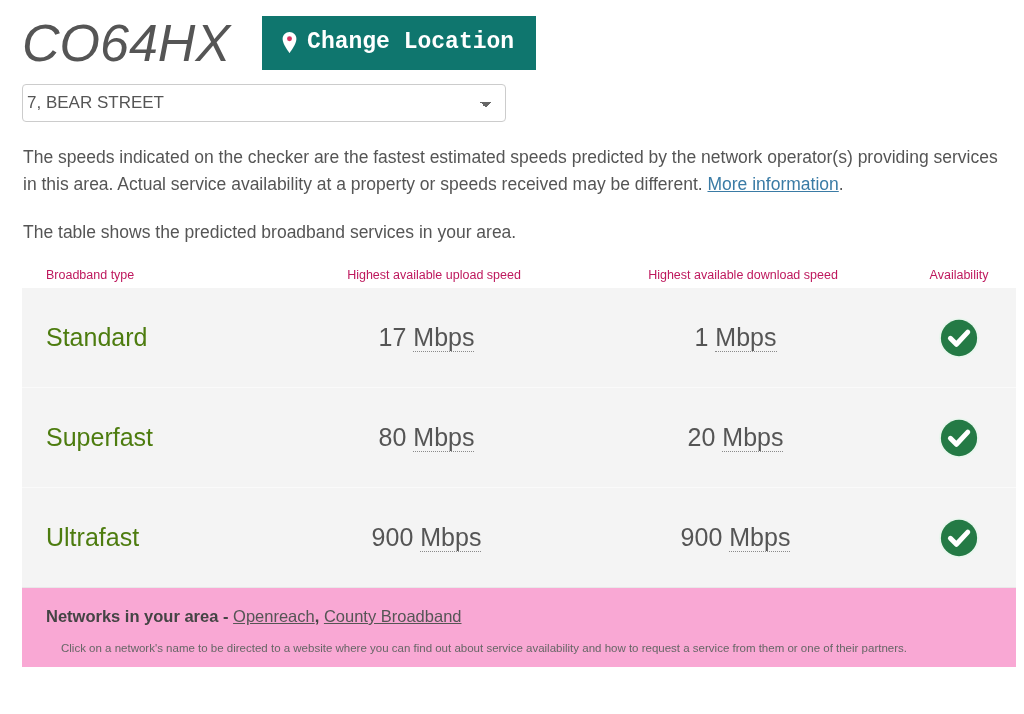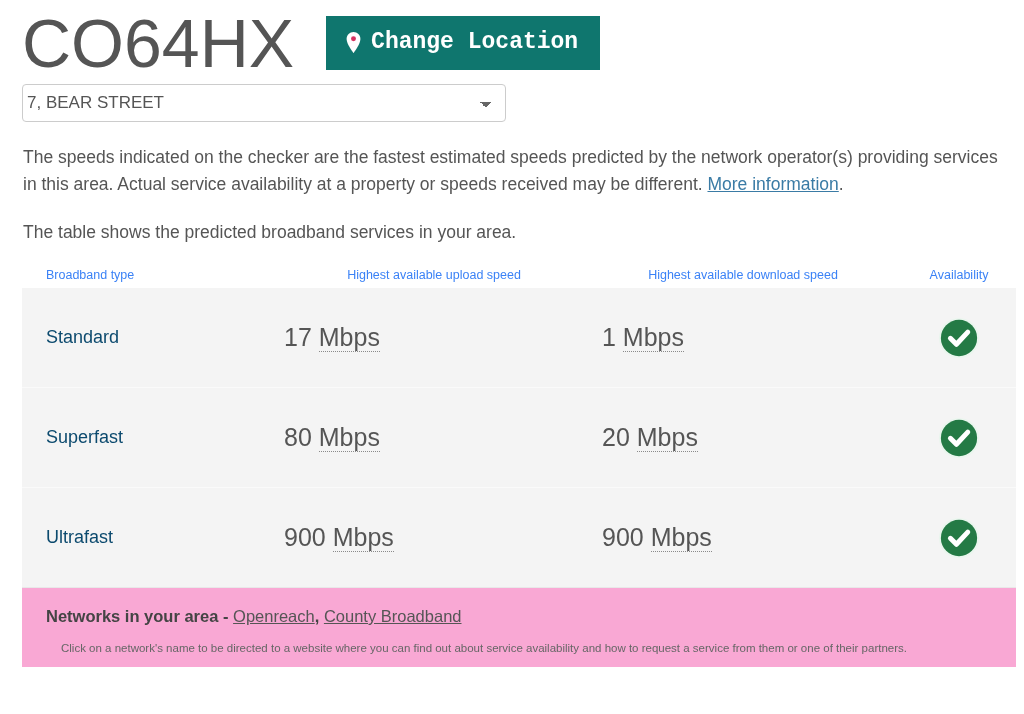--- a/index.html
+++ b/index.html
@@ -25,26 +25,27 @@
 
   
   .header-row {
     display: flex;
     align-items: center;
     padding: 16px 0 0 22px;
     height: 70px;
     box-sizing: border-box;
   }
   .postcode {
-    font-size: 68px;
+    font-size: 52px;
     line-height: 54px;
     font-weight: 400;
     color: #555555;
     letter-spacing: 0px;
     white-space: nowrap;
+    font-style: italic;
   }
   .change-location-btn {
     margin-left: 32px;
     background: #0f766e;
     color: #ffffff;
     border: none;
     border-radius: 0;
     font-family: Liberation Mono, monospace;
     font-size: 23px;
     font-weight: 700;
@@ -118,21 +119,21 @@
     width: 994px;
   }
   .thead {
     display: flex;
     align-items: flex-end;
     height: 22px;
     padding: 0 0 6px 0;
   }
   .th {
     font-size: 12.5px;
-    color: #3b82f6;
+    color: #be185d;
     font-weight: 400;
     white-space: nowrap;
   }
   .col-type     { width: 262px; padding-left: 24px; box-sizing: border-box; }
   .col-download { width: 318px; text-align: center; box-sizing: border-box; }
   .col-upload   { width: 300px; text-align: center; box-sizing: border-box; }
   .col-avail    { width: 114px; text-align: center; box-sizing: border-box; }
 
   .tbody { background: #f4f4f4; }
 
@@ -141,28 +142,28 @@
     align-items: center;
     height: 99px;
     border-top: 1px solid #fafafa;
   }
   .trow:first-child { border-top: none; }
 
   .cell-type {
     width: 262px;
     padding-left: 24px;
     box-sizing: border-box;
-    font-size: 18px;
-    color: #0c4a6e;
+    font-size: 25px;
+    color: #4d7c0f;
   }
   .cell-speed {
     box-sizing: border-box;
     font-size: 25px;
     color: #555555;
-    text-align: left;
+    text-align: center;
     white-space: nowrap;
   }
   .cell-download { width: 318px; padding-right: 33px; }
   .cell-upload   { width: 300px; padding-right: 33px; }
   .cell-avail {
     width: 114px;
     box-sizing: border-box;
     display: flex;
     align-items: center;
     justify-content: center;

